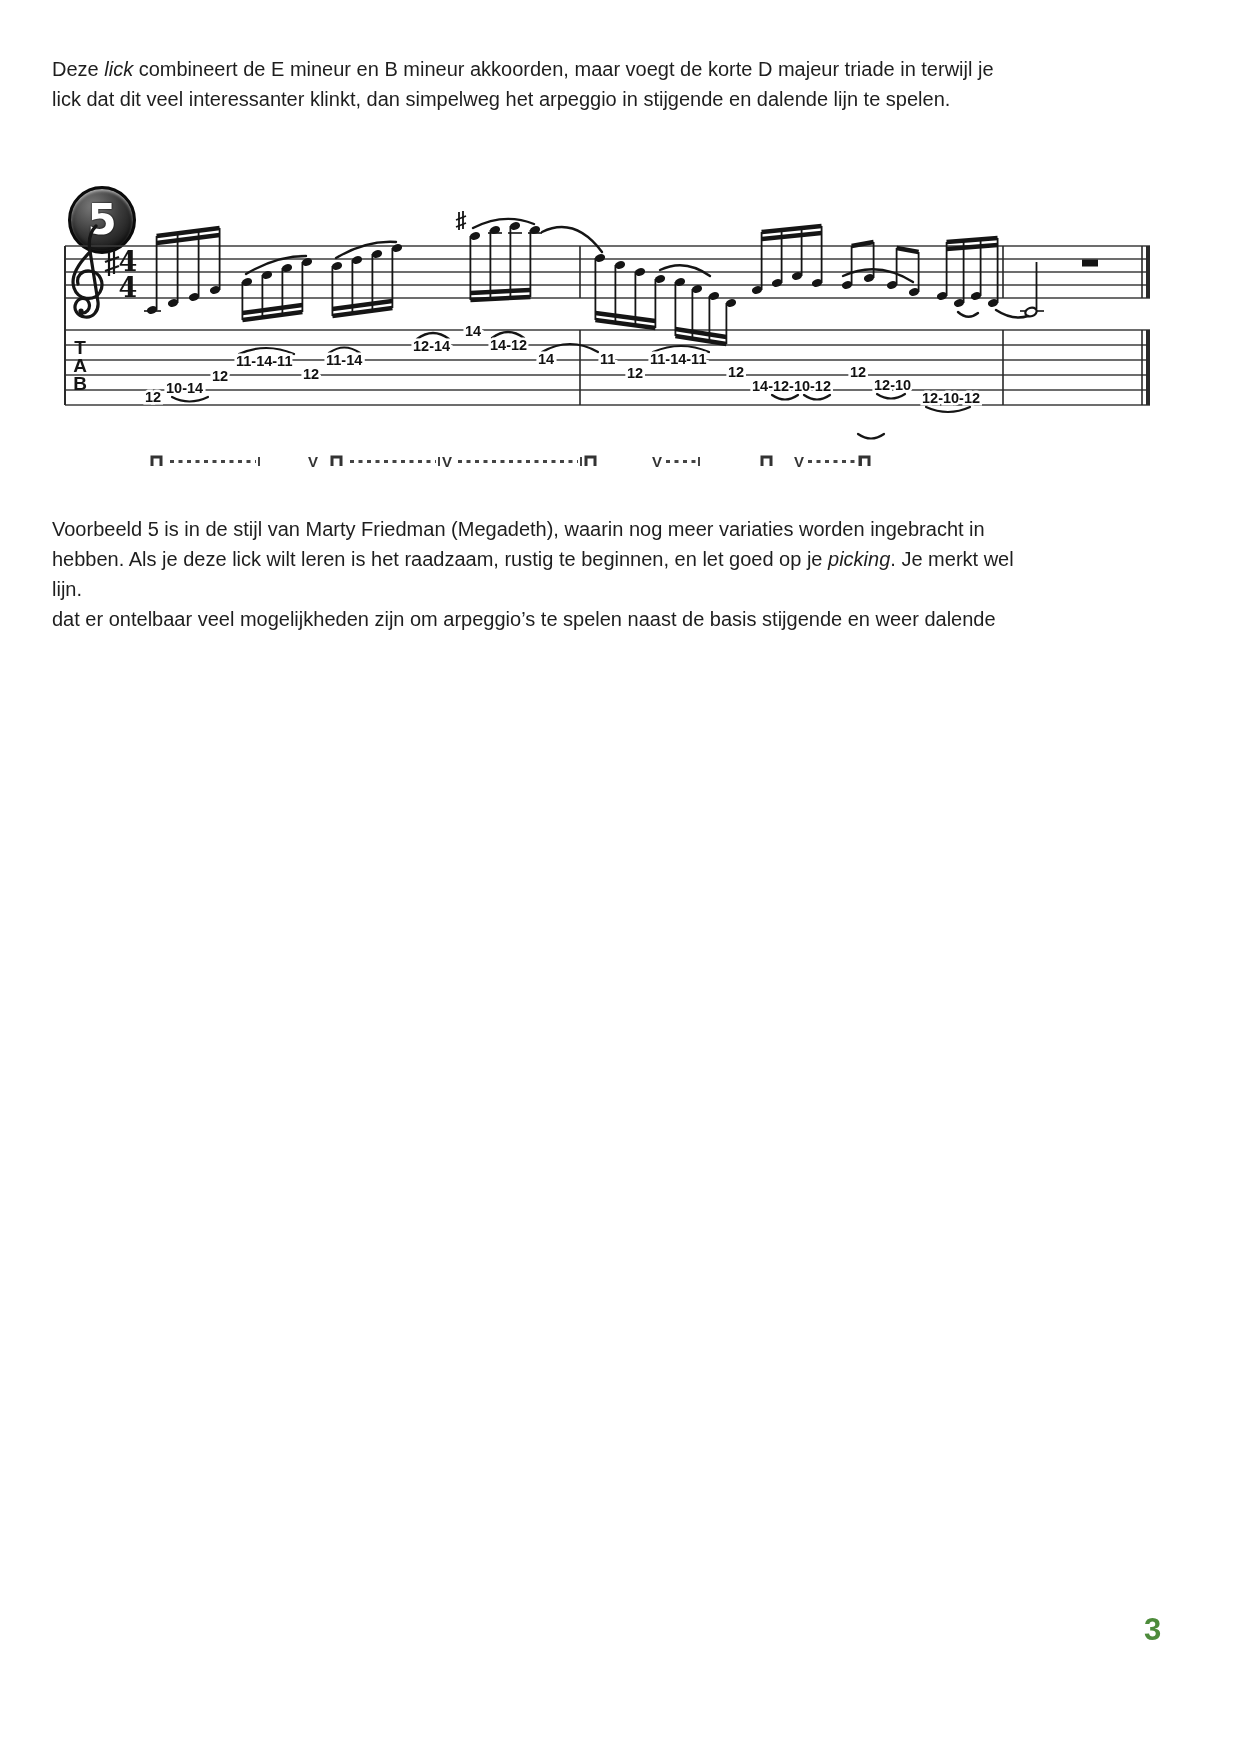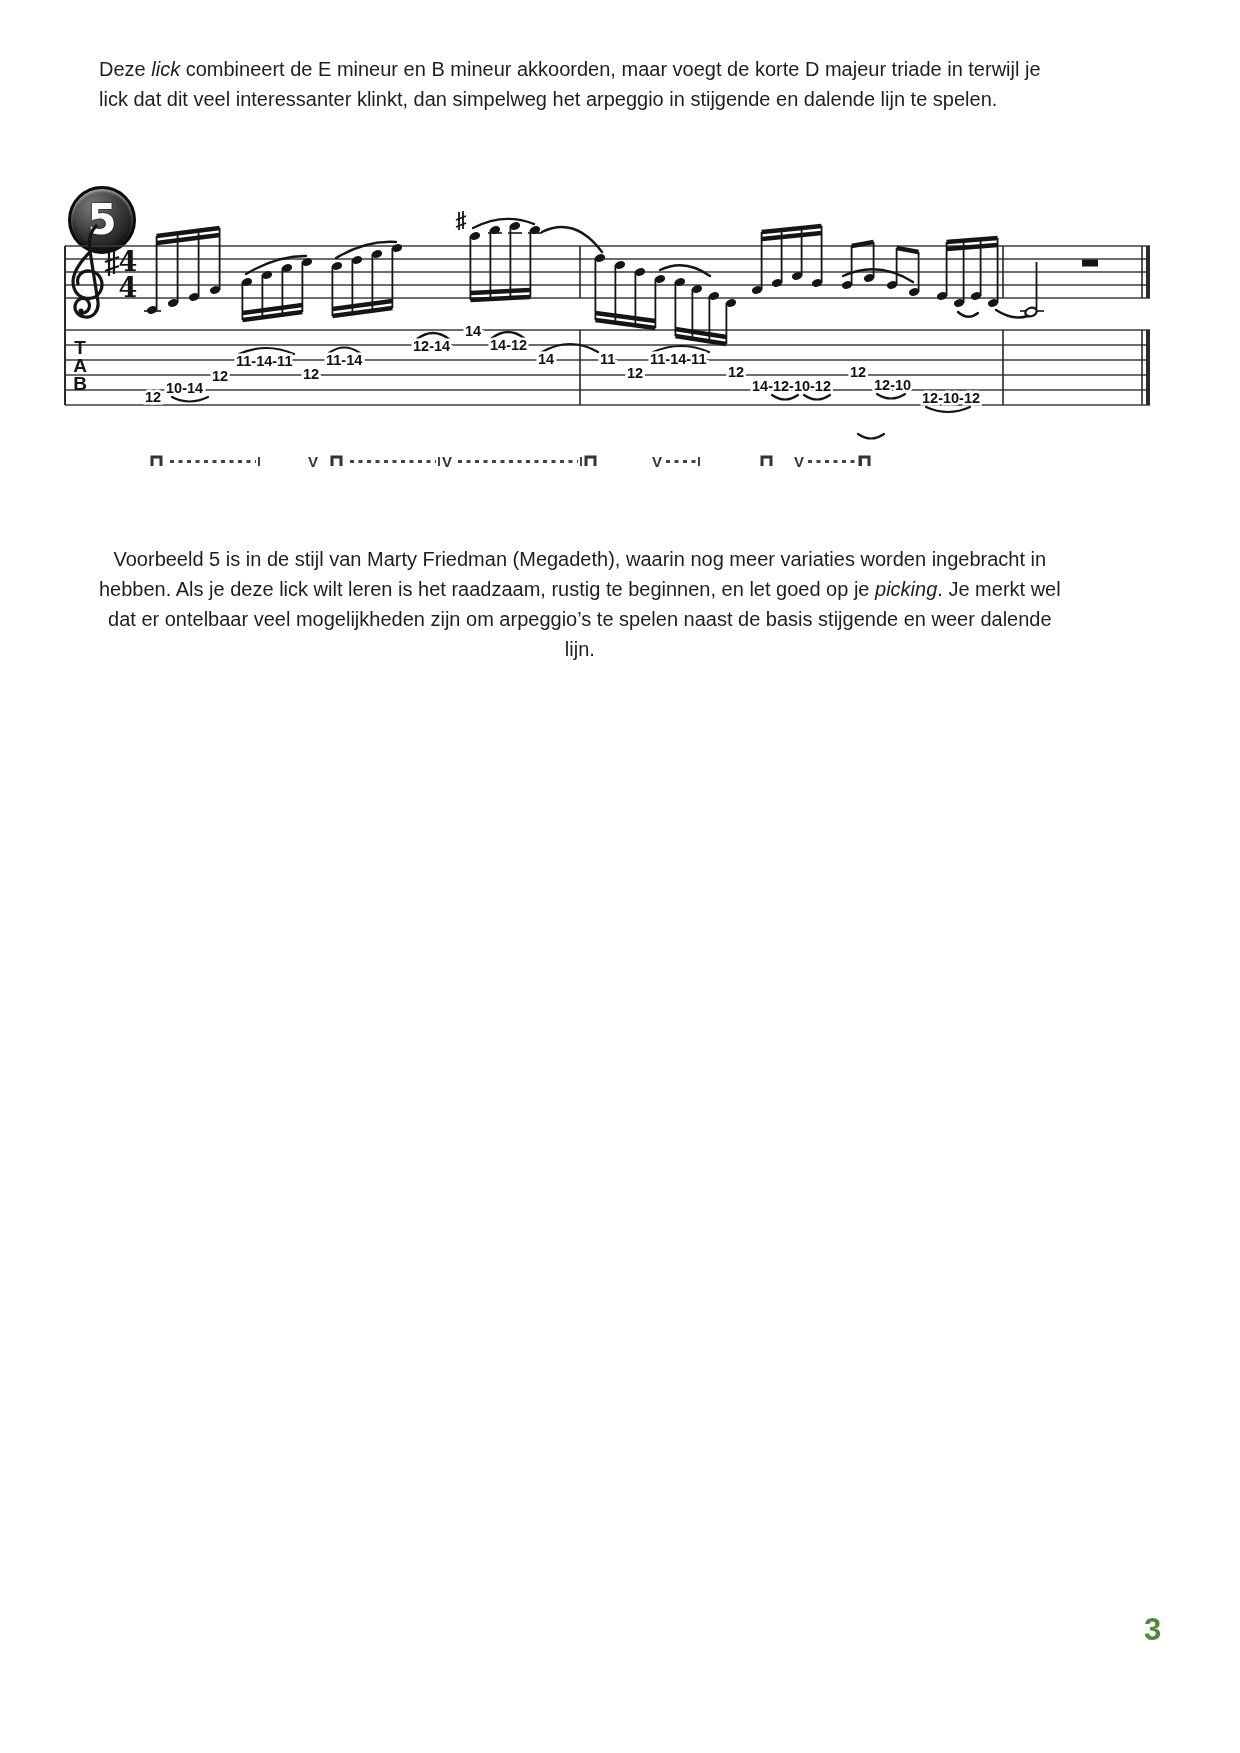--- a/index.html
+++ b/index.html
@@ -5,24 +5,24 @@
   html,body{margin:0;padding:0;background:#ffffff;}
   .page{
     position:relative;
     width:1240px;height:1753px;
     background:#ffffff;
     font-family:"Liberation Sans", sans-serif;
     color:#1e1e1e;
     overflow:hidden;
   }
   .para{position:absolute;left:52px;font-size:20px;line-height:30px;color:#1e1e1e;}
-  .para .tline{white-space:nowrap;margin-left:47px;}
+  .para .tline{white-space:nowrap;}
   .para em{font-style:italic;}
   .para1{top:54px;}
-  .para2{top:544px;text-align:center;}
+  .para2{top:514px;}
 
   .figure{position:absolute;left:0;top:160px;width:1240px;height:320px;}
   .badge{
     position:absolute;left:68px;top:26px;width:62px;height:62px;border-radius:50%;
     background:radial-gradient(circle at 35% 28%, #7a7a7a 0%, #3c3c3c 45%, #101010 90%);
     border:3px solid #0b0b0b;
     box-shadow:inset 0 2px 3px rgba(255,255,255,.55), inset 0 -3px 5px rgba(0,0,0,.6);
     display:flex;align-items:center;justify-content:center;
   }
   .badge span{
@@ -289,18 +289,18 @@
             <line x1="801" y1="287" x2="801" y2="296" stroke="#444" stroke-width="2"></line>
             <path d="M800 296 L800 287 L809 287 L809 296" fill="none" stroke="#333" stroke-width="3"></path>
           </g>
       </svg>
     </div>
   </div>
 
   <div class="para para2">
       <div class="tline"><span>Voorbeeld 5 is in de stijl van Marty Friedman (Megadeth), waarin nog meer variaties worden ingebracht in</span></div>
       <div class="tline"><span>hebben. Als je deze lick wilt leren is het raadzaam, rustig te beginnen, en let goed op je </span><em>picking</em><span>. Je merkt wel</span></div>
+      <div class="tline"><span>lijn.</span></div>
       <div class="tline"><span>dat er ontelbaar veel mogelijkheden zijn om arpeggio’s te spelen naast de basis stijgende en weer dalende</span></div>
-      <div class="tline"><span>lijn.</span></div>
     </div>
 
   <div class="page-number">3</div>
 </div>
 
 </body></html>

